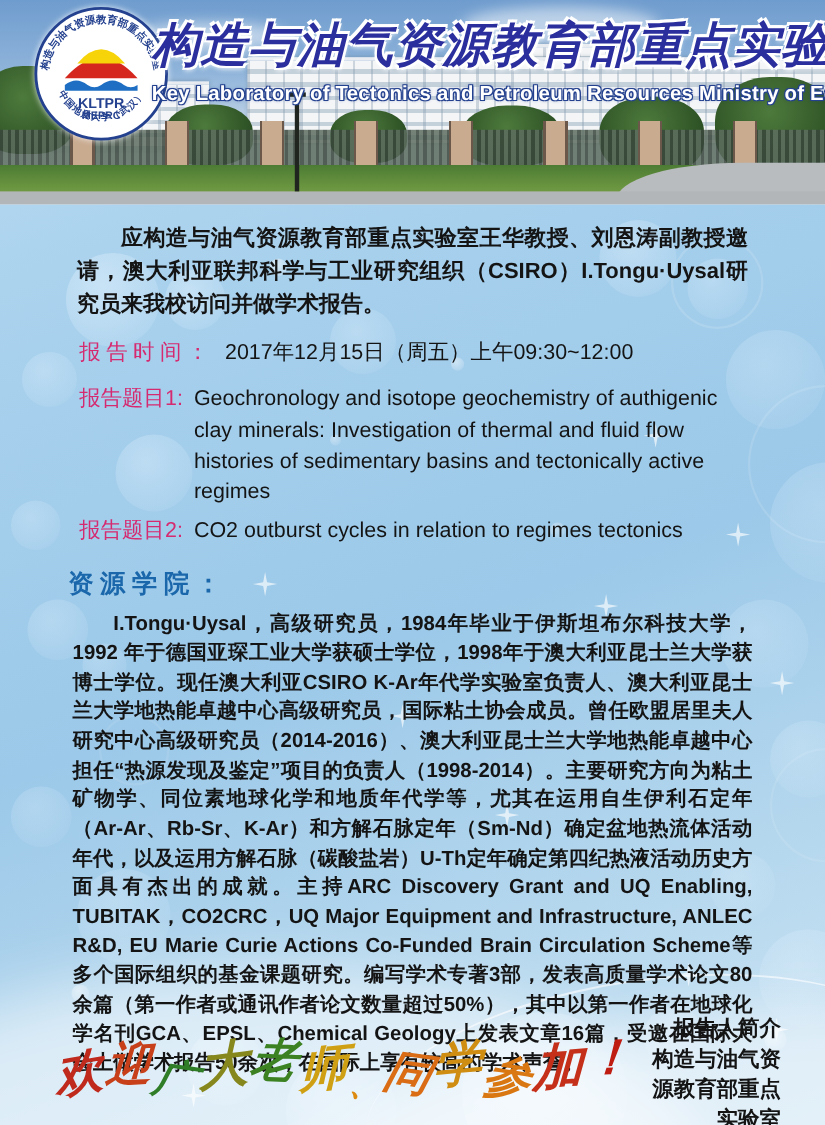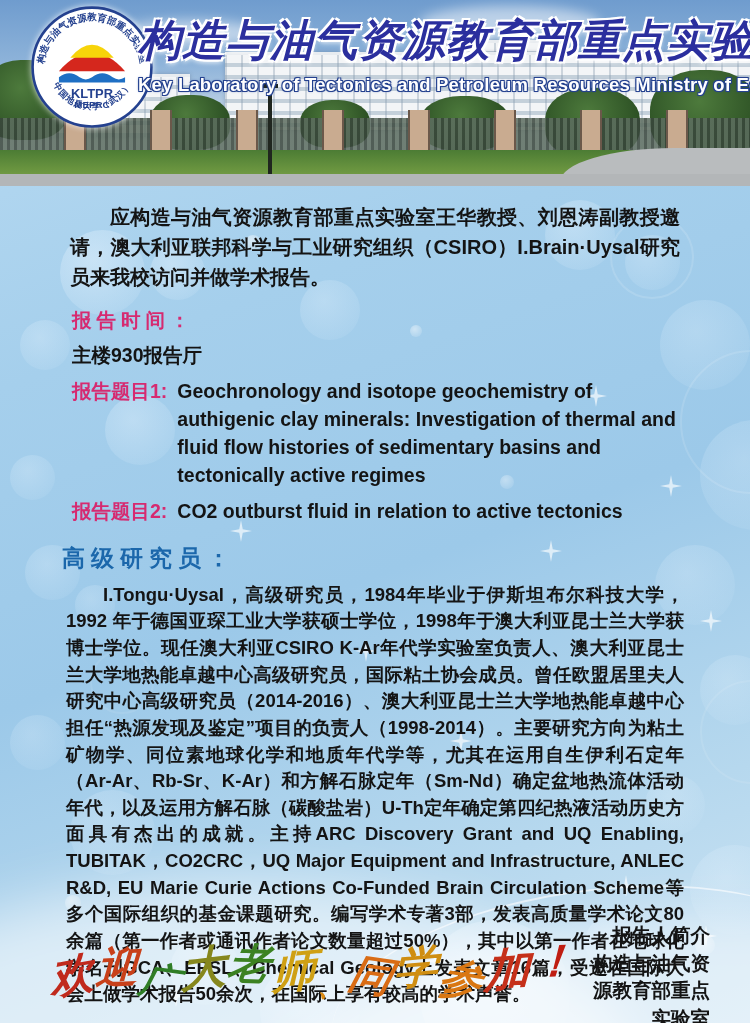--- a/index.html
+++ b/index.html
@@ -49,21 +49,21 @@
     text-shadow:-2px -2px 0 #fff,2px -2px 0 #fff,-2px 2px 0 #fff,2px 2px 0 #fff,0 3px 5px rgba(255,255,255,.9);}
   .title-en{
     margin-top:4px;font-size:18.5px;font-weight:700;color:#ffffff;white-space:nowrap;letter-spacing:.2px;
     text-shadow:-1px -1px 0 #24418f,1px -1px 0 #24418f,-1px 1px 0 #24418f,1px 1px 0 #24418f,0 0 3px #24418f;}
   .logo{position:absolute;left:30px;top:5px;width:124px;height:124px;filter:drop-shadow(0 0 3px rgba(255,255,255,.8));}
   
   .main{position:relative;z-index:2;}
   .banner-title{margin:14px 0 0;text-align:center;font-size:34px;font-weight:900;letter-spacing:2px;color:#d5271d;}
   .issue{margin-top:18px;padding-right:40px;text-align:right;font-size:23px;font-weight:800;color:#d5271d;}
   .intro{margin:16px 70px 0;font-size:20px;font-weight:700;color:#141414;line-height:1.5;text-indent:2em;text-align:justify;}
-  .details{margin:14px 64px 16px 72px;font-size:19.5px;font-weight:700;color:#141414;}
+  .details{margin:14px 64px 16px 72px;font-size:19.5px;font-weight:400;color:#141414;}
   .drow{display:flex;align-items:flex-start;margin-bottom:7px;line-height:1.45;}
   .dlabel{color:#d62a70;white-space:nowrap;margin-right:10px;}
   .dlabel.spaced{letter-spacing:5px;}
   .dvalue{flex:1;}
   .bio-heading{margin:18px 0 8px 62px;font-size:23px;font-weight:800;color:#1b67ab;letter-spacing:6px;}
   .bio{margin:0 66px;font-size:18.5px;font-weight:700;color:#141414;line-height:1.44;text-indent:2em;text-align:justify;}
   
   .footer{position:absolute;left:0;right:0;top:922px;display:flex;justify-content:space-between;
     align-items:flex-start;padding:0 40px 0 50px;z-index:3;}
   .welcome{padding-top:16px;white-space:nowrap;font-family:"DejaVu Serif","Liberation Serif",serif;
@@ -169,40 +169,40 @@
     </div>
 
     <div class="hdr-titles">
       <div class="title-cn">构造与油气资源教育部重点实验室</div>
       <div class="title-en">Key Laboratory of Tectonics and Petroleum Resources Ministry of Education, China</div>
     </div>
   </header>
 
   <main class="main">
 
-    <p class="intro">应构造与油气资源教育部重点实验室王华教授、刘恩涛副教授邀请，澳大利亚联邦科学与工业研究组织（CSIRO）I.Brain·Uysal研究员来我校访问并做学术报告。</p>
+    <p class="intro">应构造与油气资源教育部重点实验室王华教授、刘恩涛副教授邀请，澳大利亚联邦科学与工业研究组织（CSIRO）I.Tongu·Uysal研究员来我校访问并做学术报告。</p>
 
     <div class="details">
       <div class="drow">
         <span class="dlabel spaced">报告时间：</span>
-      </div>
-      <div class="drow">
-        <span class="dvalue">主楼930报告厅</span>
+        <span class="dvalue">2017年12月15日（周五）上午09:30~12:00</span>
+      </div>
+      <div class="drow">
       </div>
       <div class="drow">
         <span class="dlabel">报告题目1:</span>
         <span class="dvalue">Geochronology and isotope geochemistry of authigenic clay minerals: Investigation of thermal and fluid flow histories of sedimentary basins and tectonically active regimes</span>
       </div>
       <div class="drow">
         <span class="dlabel">报告题目2:</span>
-        <span class="dvalue">CO2 outburst fluid in relation to active tectonics</span>
-      </div>
-    </div>
-
-    <div class="bio-heading">高级研究员：</div>
+        <span class="dvalue">CO2 outburst cycles in relation to regimes tectonics</span>
+      </div>
+    </div>
+
+    <div class="bio-heading">资源学院：</div>
     <p class="bio">I.Tongu·Uysal，高级研究员，1984年毕业于伊斯坦布尔科技大学，1992 年于德国亚琛工业大学获硕士学位，1998年于澳大利亚昆士兰大学获博士学位。现任澳大利亚CSIRO K-Ar年代学实验室负责人、澳大利亚昆士兰大学地热能卓越中心高级研究员，国际粘土协会成员。曾任欧盟居里夫人研究中心高级研究员（2014-2016）、澳大利亚昆士兰大学地热能卓越中心担任“热源发现及鉴定”项目的负责人（1998-2014）。主要研究方向为粘土矿物学、同位素地球化学和地质年代学等，尤其在运用自生伊利石定年（Ar-Ar、Rb-Sr、K-Ar）和方解石脉定年（Sm-Nd）确定盆地热流体活动年代，以及运用方解石脉（碳酸盐岩）U-Th定年确定第四纪热液活动历史方面具有杰出的成就。主持ARC Discovery Grant and UQ Enabling, TUBITAK，CO2CRC，UQ Major Equipment and Infrastructure, ANLEC R&amp;D, EU Marie Curie Actions Co-Funded Brain Circulation Scheme等多个国际组织的基金课题研究。编写学术专著3部，发表高质量学术论文80余篇（第一作者或通讯作者论文数量超过50%），其中以第一作者在地球化学名刊GCA、EPSL、Chemical Geology上发表文章16篇，受邀在国际大会上做学术报告50余次，在国际上享有较高的学术声誉。</p>
   </main>
 
   <div class="footer">
     <div class="welcome" id="welcome"><span style="color: rgb(192, 42, 29); font-size: 44px; transform: translateY(6px) rotate(-10deg) skewX(-6deg); margin-right: 2px;">欢</span><span style="color: rgb(200, 64, 26); font-size: 42px; transform: translateY(-2px) rotate(-3deg) skewX(-6deg); margin-right: 2px;">迎</span><span style="color: rgb(47, 125, 38); font-size: 38px; transform: translateY(10px) rotate(8deg) skewX(-6deg); margin-right: 2px;">广</span><span style="color: rgb(134, 135, 29); font-size: 46px; transform: translateY(0px) rotate(-7deg) skewX(-6deg); margin-right: 2px;">大</span><span style="color: rgb(60, 130, 34); font-size: 42px; transform: translateY(-6px) rotate(2deg) skewX(-6deg); margin-right: 2px;">老</span><span style="color: rgb(207, 160, 20); font-size: 44px; transform: translateY(2px) rotate(-6deg) skewX(-6deg); margin-right: 2px;">师</span><span style="color: rgb(221, 138, 16); font-size: 30px; transform: translateY(12px) rotate(4deg) skewX(-6deg); margin-right: 2px;">、</span><span style="color: rgb(217, 108, 21); font-size: 42px; transform: translateY(6px) rotate(8deg) skewX(-6deg); margin-right: 2px;">同</span><span style="color: rgb(207, 142, 18); font-size: 44px; transform: translateY(-2px) rotate(-5deg) skewX(-6deg); margin-right: 2px;">学</span><span style="color: rgb(217, 119, 19); font-size: 42px; transform: translateY(10px) rotate(9deg) skewX(-6deg); margin-right: 2px;">参</span><span style="color: rgb(197, 48, 26); font-size: 46px; transform: translateY(2px) rotate(-4deg) skewX(-6deg); margin-right: 2px;">加</span><span style="color: rgb(191, 29, 18); font-size: 44px; transform: translateY(-8px) rotate(-2deg) skewX(-6deg); margin-right: 2px;">！</span></div>
     <div class="org">
       <div>报告人简介</div>
       <div>构造与油气资源教育部重点实验室</div>
 
     </div>

